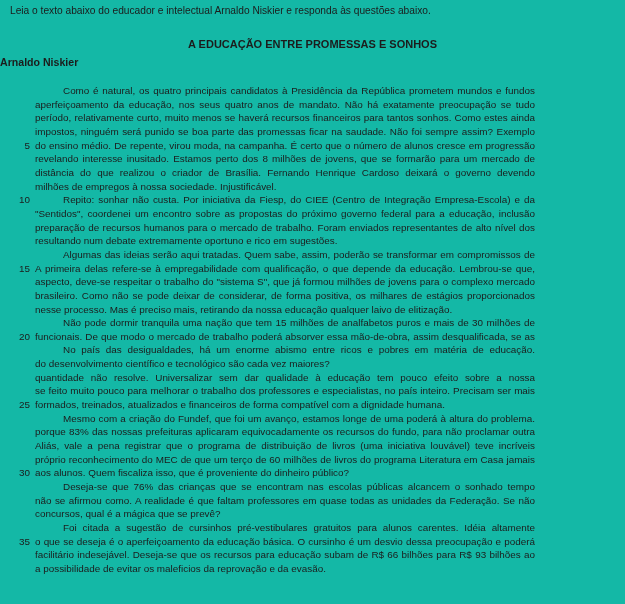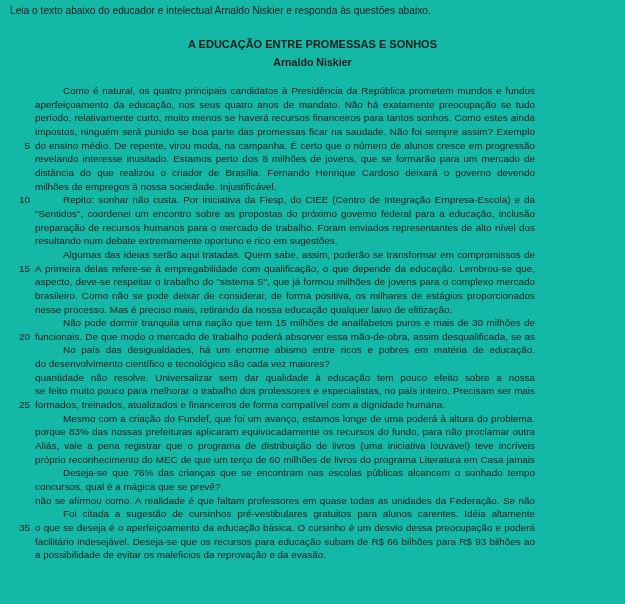--- a/index.html
+++ b/index.html
@@ -27,21 +27,21 @@
     text-align: center;
     font-weight: 700;
     font-size: 11px;
     line-height: 13.6px;
   }
   .doc-author {
     position: absolute;
     top: 56px;
     left: 0;
     width: 625px;
-    text-align: center;
+    text-align: left;
     font-weight: 700;
     font-size: 10.6px;
     line-height: 13.6px;
   }
   .body-text {
     position: absolute;
     top: 84px;
     left: 0;
     width: 547px;
   }
@@ -219,34 +219,38 @@
   <div class="line-row">
     <span class="gutter"></span>
     <span class="line-text">Aliás, vale a pena registrar que o programa de distribuição de livros (uma iniciativa louvável) teve incríveis tropeços, como o</span>
   </div>
 
   <div class="line-row">
     <span class="gutter"></span>
     <span class="line-text">próprio reconhecimento do MEC de que um terço de 60 milhões de livros do programa Literatura em Casa jamais foi entregue</span>
   </div>
 
+  <div class="line-row">
+    <span class="gutter">30</span>
+    <span class="line-text end">aos alunos. Quem fiscaliza isso, que é proveniente do dinheiro público?</span>
+  </div>
 
   <div class="line-row">
     <span class="gutter"></span>
     <span class="line-text indent">Deseja-se que 76% das crianças que se encontram nas escolas públicas alcancem o sonhado tempo integral. Mas</span>
   </div>
 
   <div class="line-row">
     <span class="gutter"></span>
+    <span class="line-text">não se afirmou como. A realidade é que faltam professores em quase todas as unidades da Federação. Se não são abertos</span>
+  </div>
+
+  <div class="line-row">
+    <span class="gutter"></span>
     <span class="line-text end">concursos, qual é a mágica que se prevê?</span>
-  </div>
-
-  <div class="line-row">
-    <span class="gutter"></span>
-    <span class="line-text">não se afirmou como. A realidade é que faltam professores em quase todas as unidades da Federação. Se não são abertos</span>
   </div>
 
   <div class="line-row">
     <span class="gutter"></span>
     <span class="line-text indent">Foi citada a sugestão de cursinhos pré-vestibulares gratuitos para alunos carentes. Idéia altamente discutível, pois</span>
   </div>
 
   <div class="line-row">
     <span class="gutter">35</span>
     <span class="line-text">o que se deseja é o aperfeiçoamento da educação básica. O cursinho é um desvio dessa preocupação e poderá servir como</span>

